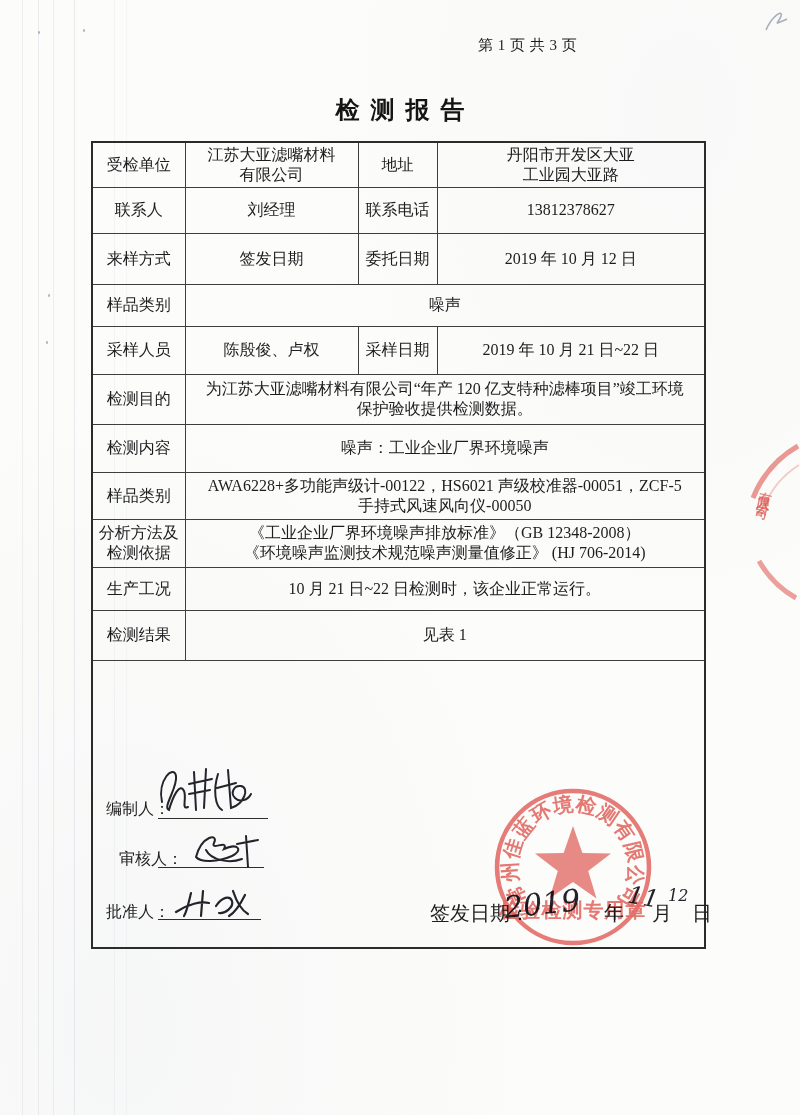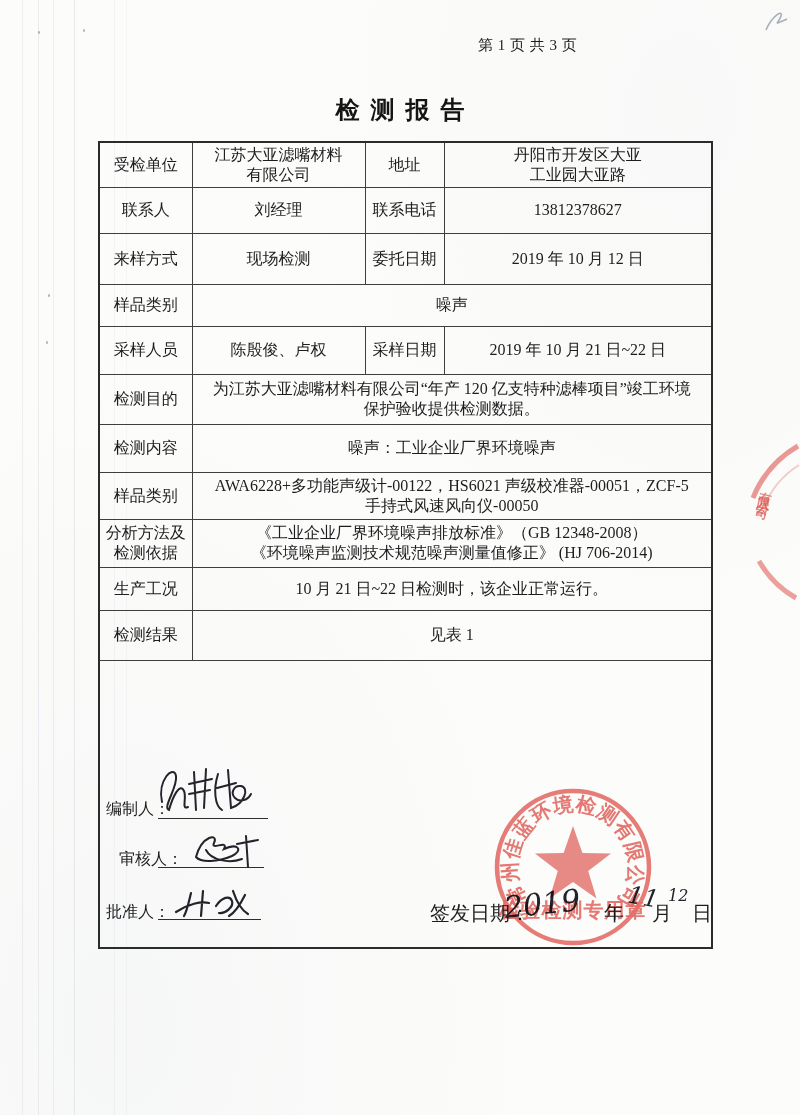--- a/index.html
+++ b/index.html
@@ -12,21 +12,21 @@
     font-family:"Liberation Serif","DejaVu Serif",serif;
     color:#1d1d1f;
   }
   .scanline{position:absolute;top:0;height:1115px;width:1px;background:rgba(186,198,212,.5);}
   .speck{position:absolute;width:2px;height:3px;background:rgba(120,132,152,.55);border-radius:1px;}
   .hdr{position:absolute;top:36px;font-size:15px;letter-spacing:.5px;white-space:nowrap;}
   .hdr.left{left:122px;}
   .hdr.right{left:478px;}
   .doc-title{position:absolute;top:94px;left:0;width:100%;text-align:center;
     font-size:24px;font-weight:bold;letter-spacing:11px;text-indent:11px;color:#141414;}
-  table.report{position:absolute;left:98px;top:141px;width:613px;
+  table.report{position:absolute;left:91px;top:141px;width:613px;
     border-collapse:collapse;table-layout:fixed;}
   table.report{border:2px solid #2b2b2b;}
   table.report td{border:1px solid #3e3e3e;font-size:16px;line-height:1.22;
     text-align:center;vertical-align:middle;padding:2px 4px;white-space:pre-line;overflow:hidden;}
   td.m{text-align:left;padding-left:9px;}
   td.lab{padding:2px 2px;}
   .bigbox{background:transparent;}
   .sig-label{position:absolute;font-size:16px;white-space:nowrap;}
   .sig-line{position:absolute;height:0;border-bottom:1.5px solid #2e2e2e;}
   .sig-svg{position:absolute;}
@@ -81,21 +81,21 @@
 工业园大亚路</td>
     </tr>
     <tr style="height:46px">
       <td class="lab">联系人</td>
       <td>刘经理</td>
       <td class="lab">联系电话</td>
       <td>13812378627</td>
     </tr>
     <tr style="height:51px">
       <td class="lab">来样方式</td>
-      <td>现场检测</td>
+      <td>签发日期</td>
       <td class="lab">委托日期</td>
       <td>2019 年 10 月 12 日</td>
     </tr>
     <tr style="height:42px">
       <td class="lab">样品类别</td>
       <td class="m" colspan="3">噪声</td>
     </tr>
     <tr style="height:48px">
       <td class="lab">采样人员</td>
       <td>陈殷俊、卢权</td>

